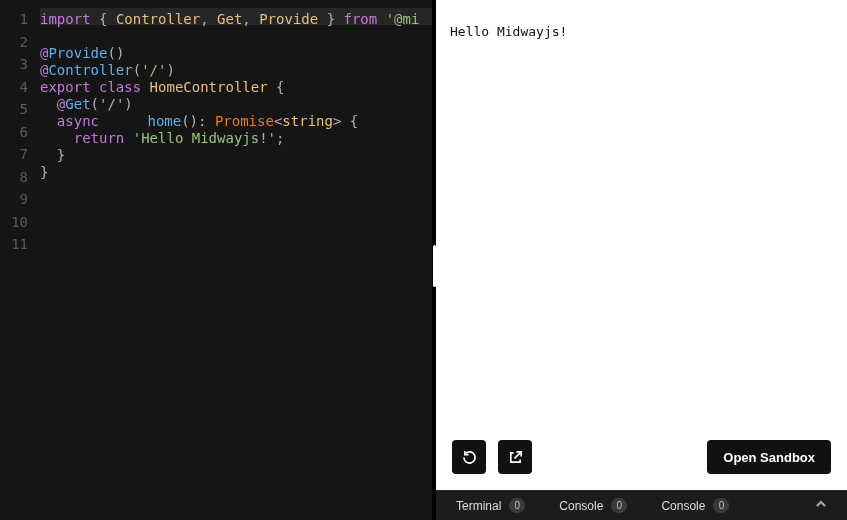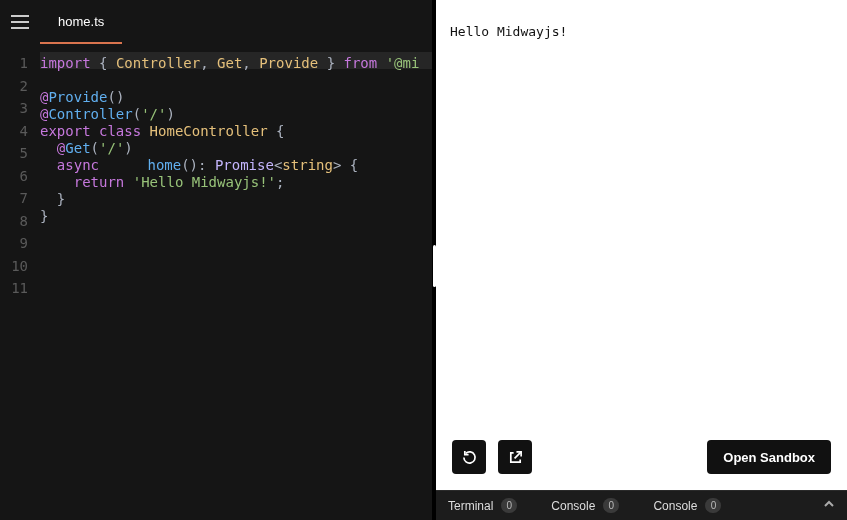--- a/index.html
+++ b/index.html
@@ -58,21 +58,21 @@
   }
   .code-lines .line { height: 17px; }
   .hl-line { background: rgba(90,90,90,0.25); }
   .tk-kw    { color: #c678dd; }
   .tk-type  { color: #e5c07b; }
   .tk-func  { color: #61afef; margin-left: 40px; }
   .tk-str   { color: #98c379; }
   .tk-pun   { color: #abb2bf; }
   .tk-dec   { color: #61afef; }
   .tk-dec-at{ color: #c678dd; }
-  .tk-white { color: #c4b5fd; }
+  .tk-white { color: #f97316; }
 
   .divider {
     width: 4px; height: 100%;
     background: #000;
     position: relative;
     cursor: col-resize;
   }
   .divider::after {
     content: "";
     position: absolute;
@@ -118,21 +118,21 @@
     border-radius: 4px;
     font-size: 13px; font-weight: 600;
     display: flex; align-items: center;
     cursor: pointer;
   }
   .bottom-bar {
     height: 30px;
     background: #1c1c1c;
     border-top: 1px solid #2a2a2a;
     display: flex; align-items: center;
-    padding: 0 12px;
+    padding: 0 20px;
     gap: 34px;
     color: #ddd;
     font-size: 12px;
   }
   .panel-tab {
     display: flex; align-items: center; gap: 8px;
     cursor: pointer;
   }
   .badge {
     background: #3a3a3a; color: #bbb;
@@ -145,28 +145,20 @@
   .chevron {
     margin-left: auto;
     color: #aaa; cursor: pointer;
   }
   .chevron svg { width: 12px; height: 12px; }
 </style>
 </head>
 <body>
 
 <div class="editor-pane">
-  <div class="tabbar">
-    <div class="hamburger">
-      <svg viewBox="0 0 18 14">
-          <path stroke="#ccc" stroke-width="2" d="M0 1h18M0 7h18M0 13h18"></path>
-        </svg>
-    </div>
-    <div class="tab">home.ts</div>
-  </div>
   <div class="code-area">
     <div class="gutter" id="gutter">
         <div>1</div>
         <div>2</div>
         <div>3</div>
         <div>4</div>
         <div>5</div>
         <div>6</div>
         <div>7</div>
         <div>8</div>

